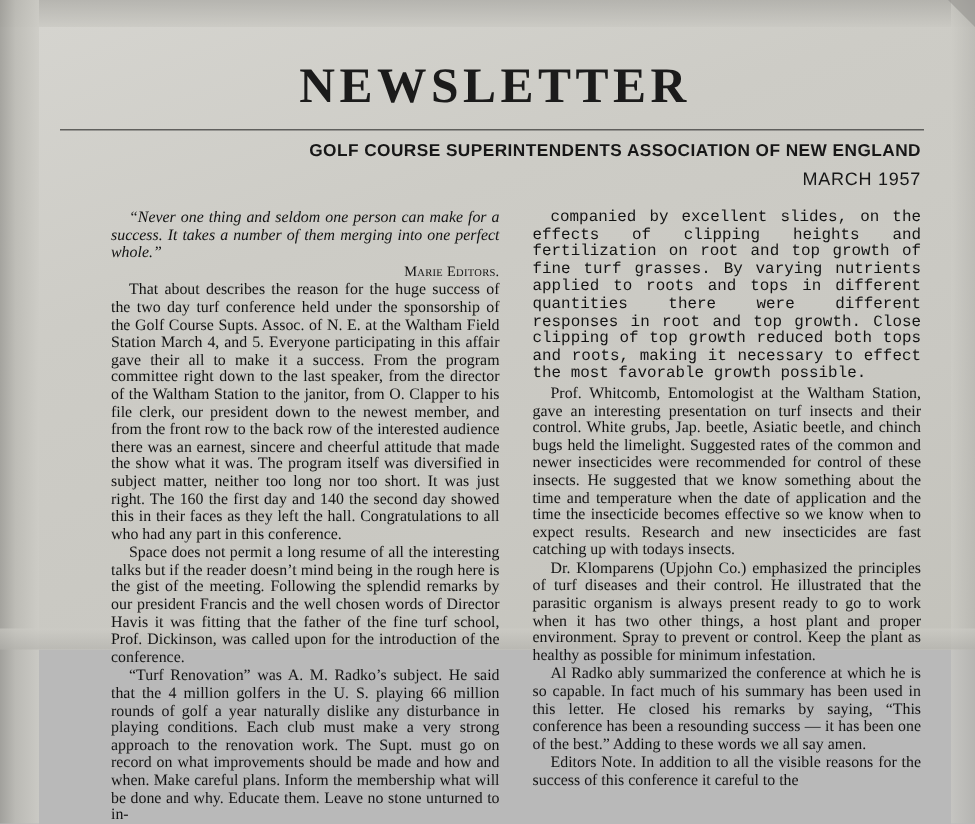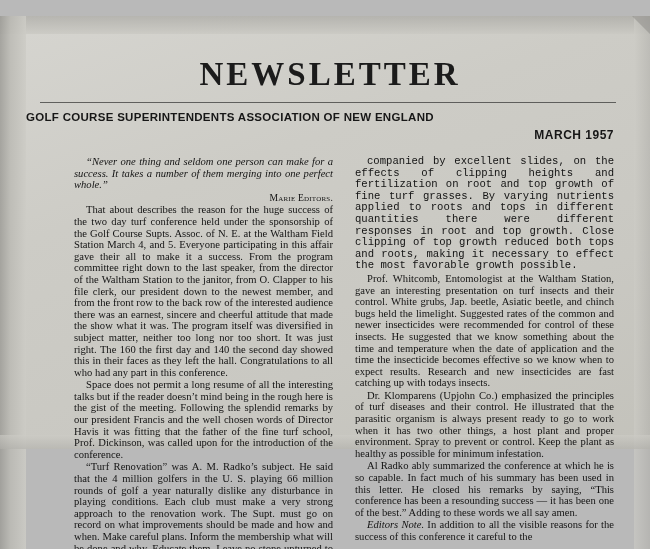--- a/index.html
+++ b/index.html
@@ -8,21 +8,21 @@
     background: #b9b9b9;
   }
   body {
     width: 650px;
     height: 549px;
     overflow: hidden;
     font-family: "Liberation Serif", serif;
   }
   .page {
     position: absolute;
-    left: 0; top: 16px;
+    left: 0; top: 0;
     width: 650px;
     height: 433px;
     background: #cfcec9;
     background-image:
       linear-gradient(160deg, #d6d5d0 0%, #cdccc6 35%, #c9c8c2 70%, #c3c2bb 100%);
   }
   
   .edge-left {
     position: absolute; left: 0; top: 0; width: 26px; height: 549px;
     background: linear-gradient(to right, #9d9c97 0%, #bbbab4 40%, #cdccc6 100%);
@@ -71,32 +71,32 @@
     margin: 0;
     line-height: 1;
   }
   .rule {
     height: 1px;
     background: #3a3a38;
     margin: 11px 18px 0 14px;
     opacity: .75;
   }
   .subhead {
-    text-align: left;
+    text-align: right;
     font-family: "Liberation Sans", sans-serif;
     font-weight: bold;
     font-size: 11.5px;
     letter-spacing: .3px;
     color: #171717;
     margin: 8px 20px 0 0;
   }
   .issuedate {
     text-align: right;
     font-family: "Liberation Sans", sans-serif;
-    font-weight: bold;
+    font-weight: normal;
     font-size: 12px;
     letter-spacing: .5px;
     color: #171717;
     margin: 5px 20px 0 0;
   }
 
   .columns {
     display: flex;
     margin: 14px 20px 0 48px;
     gap: 22px;
@@ -123,21 +123,20 @@
   }
   .quote-attrib {
     text-align: right;
     font-variant: small-caps;
     font-size: 9.6px;
     text-indent: 0;
     margin-top: 1px;
     letter-spacing: .2px;
   }
   .ital-lead {
-    font-style: italic;
   }
   .noindent { text-indent: 0; font-family: Liberation Mono, monospace; }
 </style>
 </head>
 <body>
 
 <div class="page">
   <div class="edge-top"></div>
   <div class="edge-left"></div>
   <div class="edge-right"></div>

